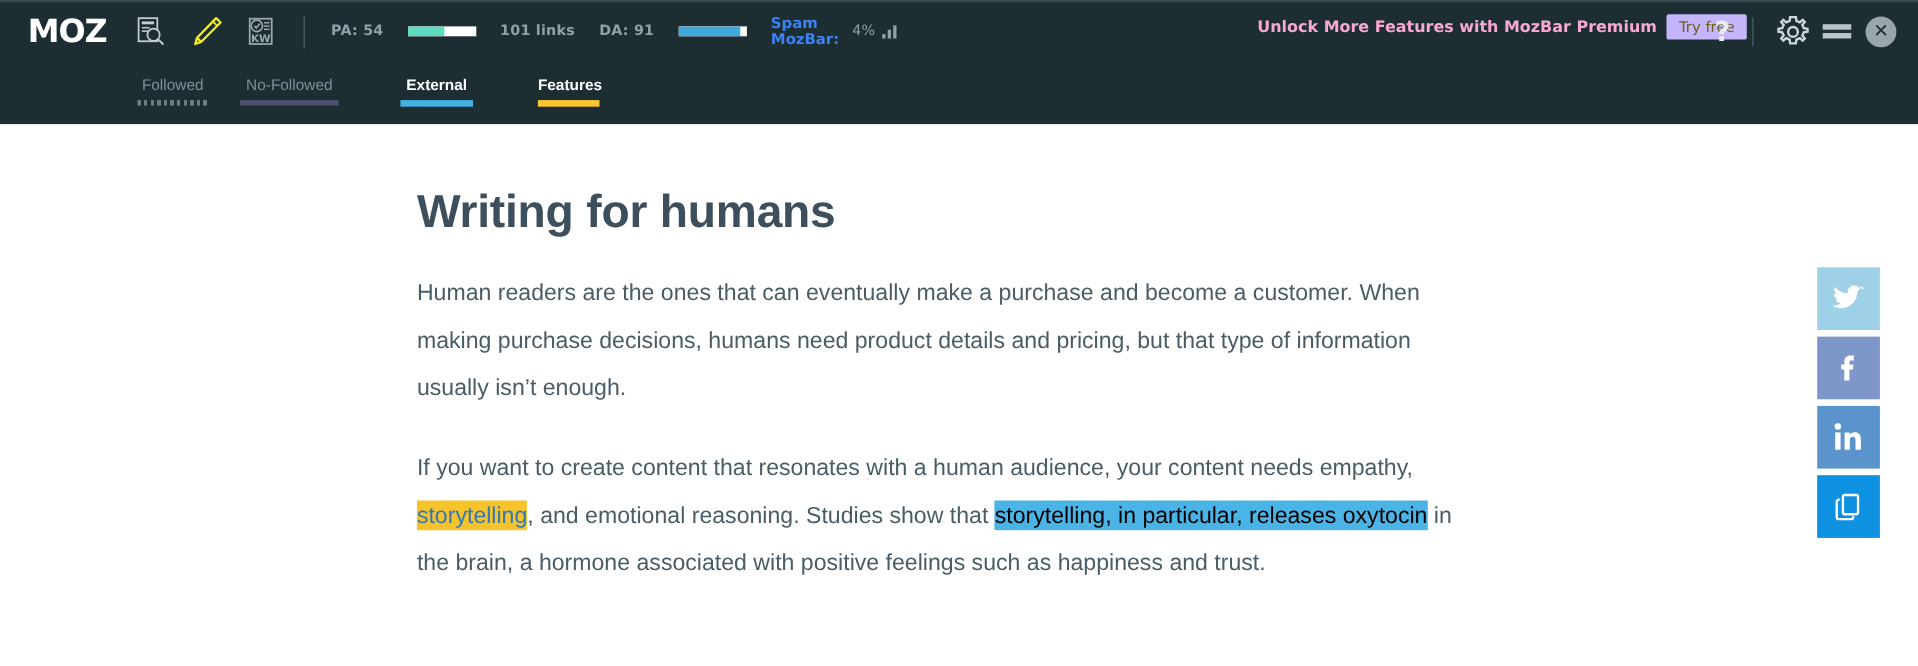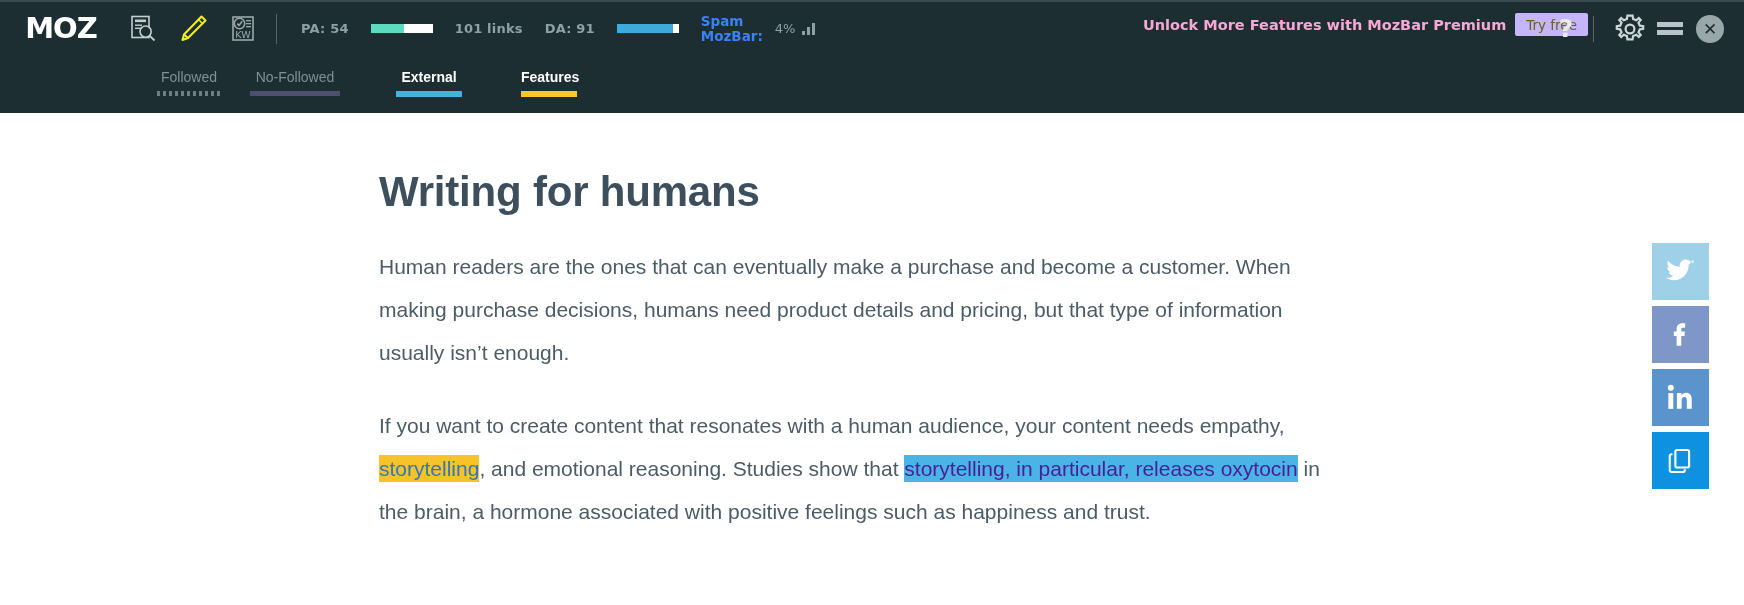--- a/index.html
+++ b/index.html
@@ -44,22 +44,23 @@
     font-weight: bold;
     letter-spacing: -1px;
     font-family: "DejaVu Sans", sans-serif;
     position: relative;
     top: -1px;
   }
 
   
   .tool-icon {
     width: 42px; height: 40px;
-    display: flex; align-items: center; justify-content: center;
-    position: relative;
+    display: flex; align-items: center; 
+    position: relative;
+    font-weight: bold;
   }
   #icon-group-left {
     display: flex;
     align-items: center;
     margin-left: 18px;
     gap: 8px;
   }
   .vdiv {
     width: 1px;
     height: 30px;
@@ -163,21 +164,20 @@
     background: #9aa7aa;
     display: flex; align-items: center; justify-content: center;
     color: #1d2e33; font-size: 17px; font-weight: bold;
     font-family: "DejaVu Sans", sans-serif;
   }
 
   
   #mozbar-row2 {
     position: relative;
     height: 56px;
-    margin-left: 32px;
   }
   .link-tab {
     position: absolute;
     top: 12px;
     text-align: center;
     cursor: pointer;
   }
   .link-tab .lt-label {
     font-size: 14px;
     white-space: nowrap;
@@ -252,21 +252,21 @@
   #para1 { margin-top: 28px; }
   #para2 { margin-top: 30px; }
 
   .hl-yellow {
     background: #f6c32b;
     color: #3577b5;
     padding: 2px 0;
   }
   .hl-blue {
     background: #4ab4e6;
-    color: #4c1d95;
+    color: #000000;
     padding: 2px 0;
   }
 
   
   #social-rail {
     position: absolute;
     right: 35px;
     top: 130px;
     display: flex;
     flex-direction: column;

